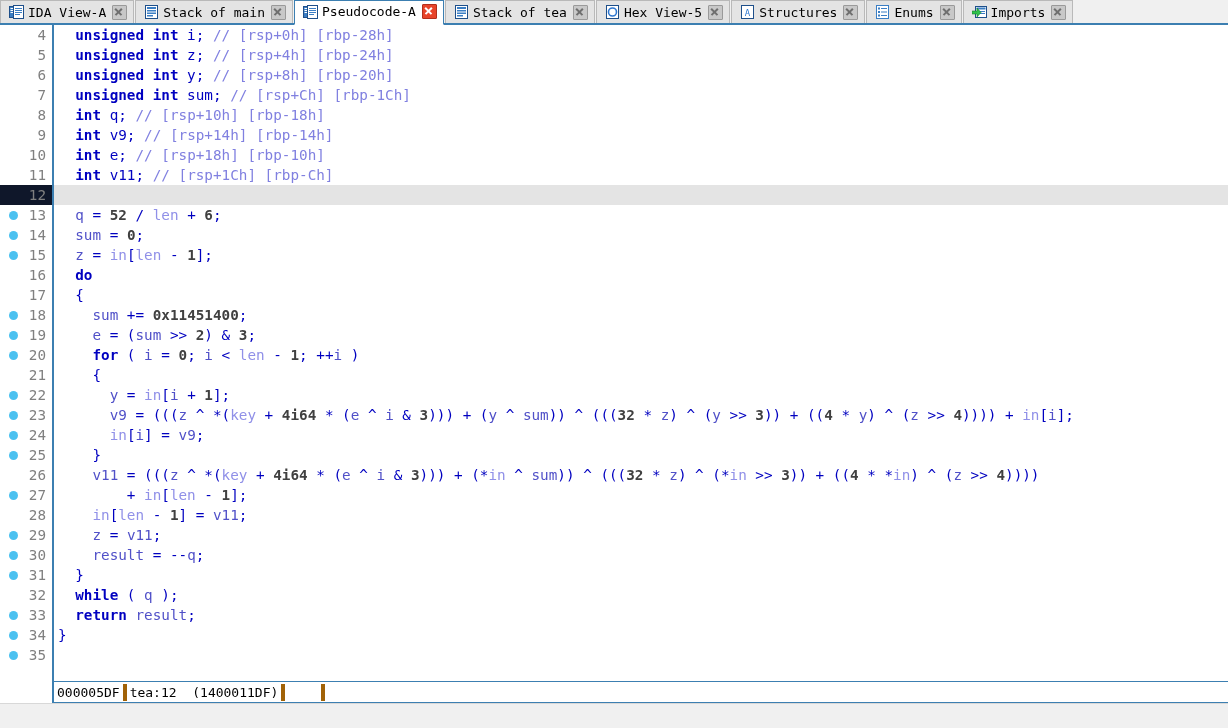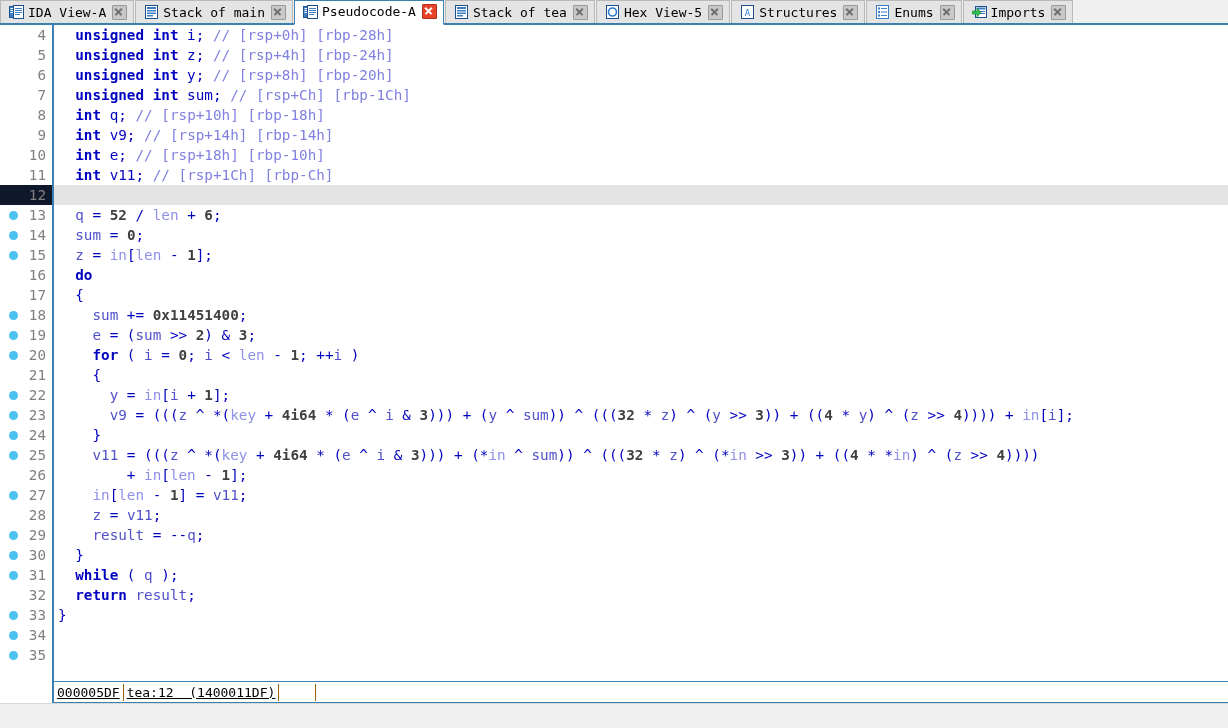--- a/index.html
+++ b/index.html
@@ -176,25 +176,24 @@
     border-bottom: 1px solid #3c7fb1;
     background: #ffffff;
     display: flex;
     align-items: center;
     font-family: "DejaVu Sans Mono", monospace;
     font-size: 13px;
     color: #000000;
   }
   .scell {
     padding: 0 3px;
-    border-right: 1px solid #a16207;
+    border-right: 4px solid #a16207;
     height: 17px;
     line-height: 17px;
     white-space: pre;
-    text-decoration: underline;
   }
   .scell.wide { min-width: 30px; }
 
   
   .bottomfill {
     flex: 0 0 auto;
     height: 24px;
     background: #f0f0f0;
     border-top: 1px solid #d8d8d8;
   }
@@ -367,20 +366,21 @@
           <div class="row"><span class="code"><span class="pun">  </span><span class="lvar">sum</span><span class="pun"> = </span><span class="num">0</span><span class="pun">;</span></span></div>
           <div class="row"><span class="code"><span class="pun">  </span><span class="lvar">z</span><span class="pun"> = </span><span class="pvar">in</span><span class="pun">[</span><span class="pvar">len</span><span class="pun"> - </span><span class="num">1</span><span class="pun">];</span></span></div>
           <div class="row"><span class="code"><span class="pun">  </span><span class="kw">do</span></span></div>
           <div class="row"><span class="code"><span class="pun">  {</span></span></div>
           <div class="row"><span class="code"><span class="pun">    </span><span class="lvar">sum</span><span class="pun"> += </span><span class="num">0x11451400</span><span class="pun">;</span></span></div>
           <div class="row"><span class="code"><span class="pun">    </span><span class="lvar">e</span><span class="pun"> = (</span><span class="lvar">sum</span><span class="pun"> &gt;&gt; </span><span class="num">2</span><span class="pun">) &amp; </span><span class="num">3</span><span class="pun">;</span></span></div>
           <div class="row"><span class="code"><span class="pun">    </span><span class="kw">for</span><span class="pun"> ( </span><span class="lvar">i</span><span class="pun"> = </span><span class="num">0</span><span class="pun">; </span><span class="lvar">i</span><span class="pun"> &lt; </span><span class="pvar">len</span><span class="pun"> - </span><span class="num">1</span><span class="pun">; ++</span><span class="lvar">i</span><span class="pun"> )</span></span></div>
           <div class="row"><span class="code"><span class="pun">    {</span></span></div>
           <div class="row"><span class="code"><span class="pun">      </span><span class="lvar">y</span><span class="pun"> = </span><span class="pvar">in</span><span class="pun">[</span><span class="lvar">i</span><span class="pun"> + </span><span class="num">1</span><span class="pun">];</span></span></div>
           <div class="row"><span class="code"><span class="pun">      </span><span class="lvar">v9</span><span class="pun"> = (((</span><span class="lvar">z</span><span class="pun"> ^ *(</span><span class="pvar">key</span><span class="pun"> + </span><span class="num">4i64</span><span class="pun"> * (</span><span class="lvar">e</span><span class="pun"> ^ </span><span class="lvar">i</span><span class="pun"> &amp; </span><span class="num">3</span><span class="pun">))) + (</span><span class="lvar">y</span><span class="pun"> ^ </span><span class="lvar">sum</span><span class="pun">)) ^ (((</span><span class="num">32</span><span class="pun"> * </span><span class="lvar">z</span><span class="pun">) ^ (</span><span class="lvar">y</span><span class="pun"> &gt;&gt; </span><span class="num">3</span><span class="pun">)) + ((</span><span class="num">4</span><span class="pun"> * </span><span class="lvar">y</span><span class="pun">) ^ (</span><span class="lvar">z</span><span class="pun"> &gt;&gt; </span><span class="num">4</span><span class="pun">)))) + </span><span class="pvar">in</span><span class="pun">[</span><span class="lvar">i</span><span class="pun">];</span></span></div>
+          <div class="row"><span class="code"><span class="pun">      </span><span class="pvar">in</span><span class="pun">[</span><span class="lvar">i</span><span class="pun">] = </span><span class="lvar">v9</span><span class="pun">;</span></span></div>
           <div class="row"><span class="code"><span class="pun">    }</span></span></div>
           <div class="row"><span class="code"><span class="pun">    </span><span class="lvar">v11</span><span class="pun"> = (((</span><span class="lvar">z</span><span class="pun"> ^ *(</span><span class="pvar">key</span><span class="pun"> + </span><span class="num">4i64</span><span class="pun"> * (</span><span class="lvar">e</span><span class="pun"> ^ </span><span class="lvar">i</span><span class="pun"> &amp; </span><span class="num">3</span><span class="pun">))) + (*</span><span class="pvar">in</span><span class="pun"> ^ </span><span class="lvar">sum</span><span class="pun">)) ^ (((</span><span class="num">32</span><span class="pun"> * </span><span class="lvar">z</span><span class="pun">) ^ (*</span><span class="pvar">in</span><span class="pun"> &gt;&gt; </span><span class="num">3</span><span class="pun">)) + ((</span><span class="num">4</span><span class="pun"> * *</span><span class="pvar">in</span><span class="pun">) ^ (</span><span class="lvar">z</span><span class="pun"> &gt;&gt; </span><span class="num">4</span><span class="pun">))))</span></span></div>
           <div class="row"><span class="code"><span class="pun">        + </span><span class="pvar">in</span><span class="pun">[</span><span class="pvar">len</span><span class="pun"> - </span><span class="num">1</span><span class="pun">];</span></span></div>
           <div class="row"><span class="code"><span class="pun">    </span><span class="pvar">in</span><span class="pun">[</span><span class="pvar">len</span><span class="pun"> - </span><span class="num">1</span><span class="pun">] = </span><span class="lvar">v11</span><span class="pun">;</span></span></div>
           <div class="row"><span class="code"><span class="pun">    </span><span class="lvar">z</span><span class="pun"> = </span><span class="lvar">v11</span><span class="pun">;</span></span></div>
           <div class="row"><span class="code"><span class="pun">    </span><span class="lvar">result</span><span class="pun"> = --</span><span class="lvar">q</span><span class="pun">;</span></span></div>
           <div class="row"><span class="code"><span class="pun">  }</span></span></div>
           <div class="row"><span class="code"><span class="pun">  </span><span class="kw">while</span><span class="pun"> ( </span><span class="lvar">q</span><span class="pun"> );</span></span></div>
           <div class="row"><span class="code"><span class="pun">  </span><span class="kw">return</span><span class="pun"> </span><span class="lvar">result</span><span class="pun">;</span></span></div>
           <div class="row"><span class="code"><span class="pun">}</span></span></div>

